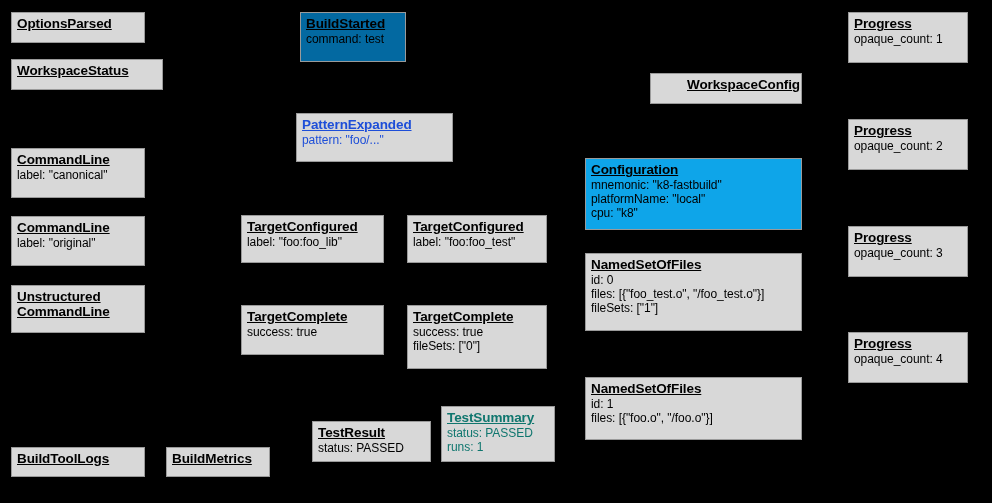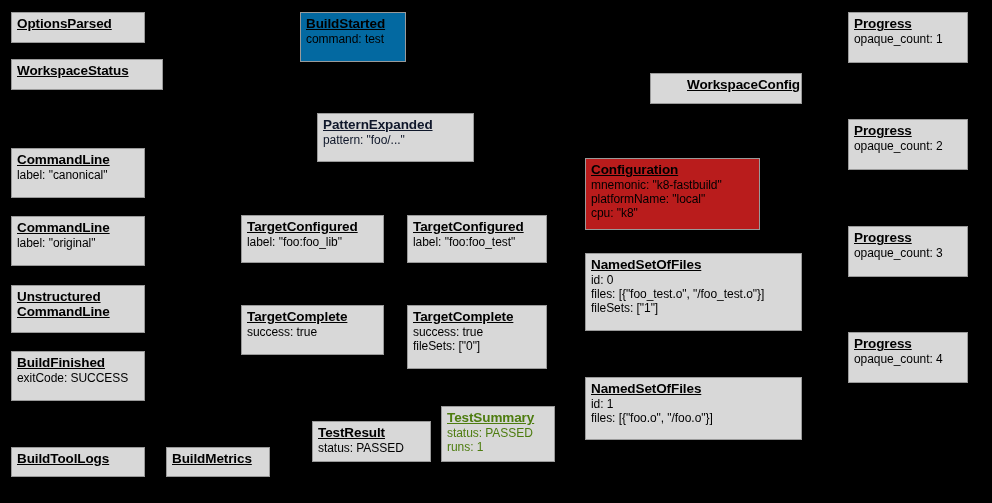--- a/index.html
+++ b/index.html
@@ -58,33 +58,33 @@
     <div class="node" style="left: 848px; top: 12px; width: 120px; height: 51px; background: rgb(216, 216, 216); border-color: rgb(154, 154, 154); color: rgb(0, 0, 0);">
       <div class="node-title">Progress</div>
       <div class="node-fields">opaque_count: 1</div>
     </div>
     <div class="node" style="left: 11px; top: 59px; width: 152px; height: 31px; background: rgb(216, 216, 216); border-color: rgb(154, 154, 154); color: rgb(0, 0, 0);">
       <div class="node-title">WorkspaceStatus</div>
     </div>
     <div class="node" style="left: 650px; top: 73px; width: 152px; height: 31px; background: rgb(216, 216, 216); border-color: rgb(154, 154, 154); color: rgb(0, 0, 0); padding-left: 36px;">
       <div class="node-title">WorkspaceConfig</div>
     </div>
-    <div class="node" style="left: 317px; top: 113px; width: 157px; height: 49px; background: rgb(216, 216, 216); border-color: rgb(154, 154, 154); color: #0f172a;">
+    <div class="node" style="left: 296px; top: 113px; width: 157px; height: 49px; background: rgb(216, 216, 216); border-color: rgb(154, 154, 154); color: #1d4ed8;">
       <div class="node-title">PatternExpanded</div>
       <div class="node-fields">pattern: "foo/..."</div>
     </div>
     <div class="node" style="left: 848px; top: 119px; width: 120px; height: 51px; background: rgb(216, 216, 216); border-color: rgb(154, 154, 154); color: rgb(0, 0, 0);">
       <div class="node-title">Progress</div>
       <div class="node-fields">opaque_count: 2</div>
     </div>
     <div class="node" style="left: 11px; top: 148px; width: 134px; height: 50px; background: rgb(216, 216, 216); border-color: rgb(154, 154, 154); color: rgb(0, 0, 0);">
       <div class="node-title">CommandLine</div>
       <div class="node-fields">label: "canonical"</div>
     </div>
-    <div class="node" style="left: 585px; top: 158px; width: 175px; height: 72px; background: #b91c1c; border-color: rgb(154, 154, 154); color: rgb(0, 0, 0);">
+    <div class="node" style="left: 585px; top: 158px; width: 217px; height: 72px; background: #0ea5e9; border-color: rgb(154, 154, 154); color: rgb(0, 0, 0);">
       <div class="node-title">Configuration</div>
       <div class="node-fields">mnemonic: "k8-fastbuild"
 platformName: "local"
 cpu: "k8"</div>
     </div>
     <div class="node" style="left: 241px; top: 215px; width: 143px; height: 48px; background: rgb(216, 216, 216); border-color: rgb(154, 154, 154); color: rgb(0, 0, 0);">
       <div class="node-title">TargetConfigured</div>
       <div class="node-fields">label: "foo:foo_lib"</div>
     </div>
     <div class="node" style="left: 407px; top: 215px; width: 140px; height: 48px; background: rgb(216, 216, 216); border-color: rgb(154, 154, 154); color: rgb(0, 0, 0);">
@@ -115,30 +115,26 @@
     </div>
     <div class="node" style="left: 407px; top: 305px; width: 140px; height: 64px; background: rgb(216, 216, 216); border-color: rgb(154, 154, 154); color: rgb(0, 0, 0);">
       <div class="node-title">TargetComplete</div>
       <div class="node-fields">success: true
 fileSets: ["0"]</div>
     </div>
     <div class="node" style="left: 848px; top: 332px; width: 120px; height: 51px; background: rgb(216, 216, 216); border-color: rgb(154, 154, 154); color: rgb(0, 0, 0);">
       <div class="node-title">Progress</div>
       <div class="node-fields">opaque_count: 4</div>
     </div>
-    <div class="node" style="left: 11px; top: 351px; width: 134px; height: 50px; background: rgb(216, 216, 216); border-color: rgb(154, 154, 154); color: rgb(0, 0, 0);">
-      <div class="node-title">BuildFinished</div>
-      <div class="node-fields">exitCode: SUCCESS</div>
-    </div>
     <div class="node" style="left: 585px; top: 377px; width: 217px; height: 63px; background: rgb(216, 216, 216); border-color: rgb(154, 154, 154); color: rgb(0, 0, 0);">
       <div class="node-title">NamedSetOfFiles</div>
       <div class="node-fields">id: 1
 files: [{"foo.o", "/foo.o"}]</div>
     </div>
-    <div class="node" style="left: 441px; top: 406px; width: 114px; height: 56px; background: rgb(216, 216, 216); border-color: rgb(154, 154, 154); color: #4d7c0f;">
+    <div class="node" style="left: 441px; top: 406px; width: 114px; height: 56px; background: rgb(216, 216, 216); border-color: rgb(154, 154, 154); color: #0f766e;">
       <div class="node-title">TestSummary</div>
       <div class="node-fields">status: PASSED
 runs: 1</div>
     </div>
     <div class="node" style="left: 312px; top: 421px; width: 119px; height: 41px; background: rgb(216, 216, 216); border-color: rgb(154, 154, 154); color: rgb(0, 0, 0);">
       <div class="node-title">TestResult</div>
       <div class="node-fields">status: PASSED</div>
     </div>
     <div class="node" style="left: 11px; top: 447px; width: 134px; height: 30px; background: rgb(216, 216, 216); border-color: rgb(154, 154, 154); color: rgb(0, 0, 0);">
       <div class="node-title">BuildToolLogs</div>

